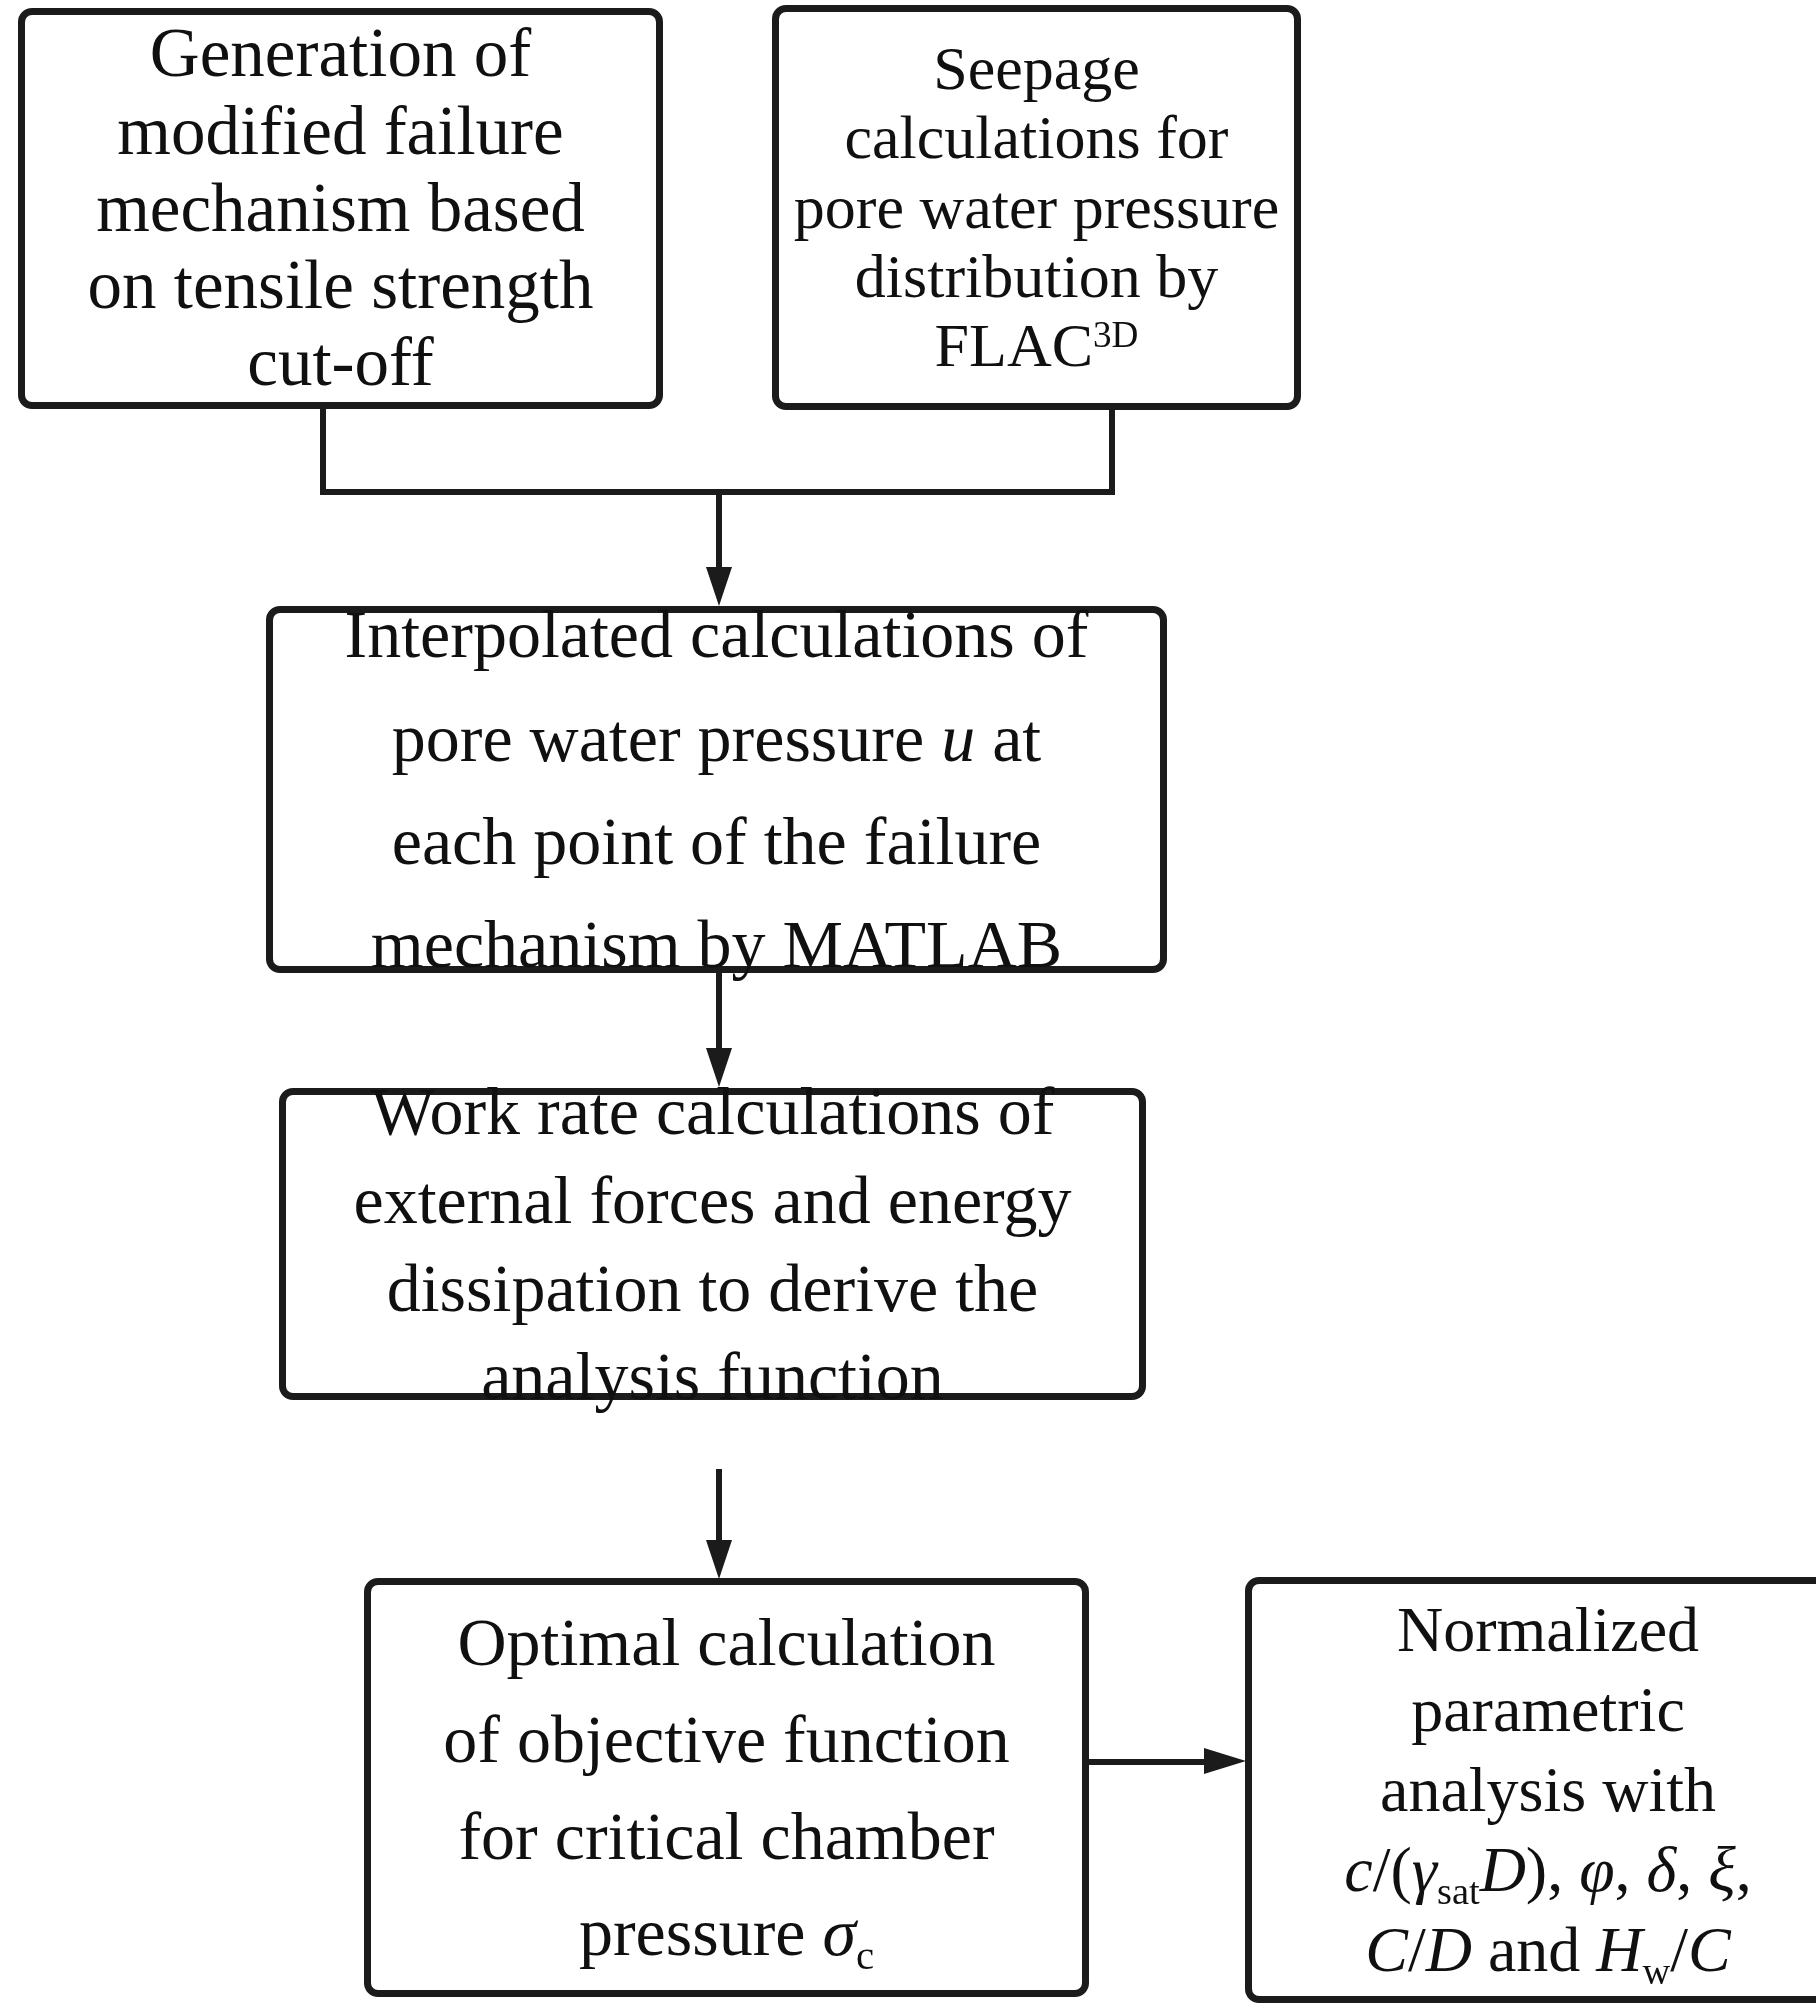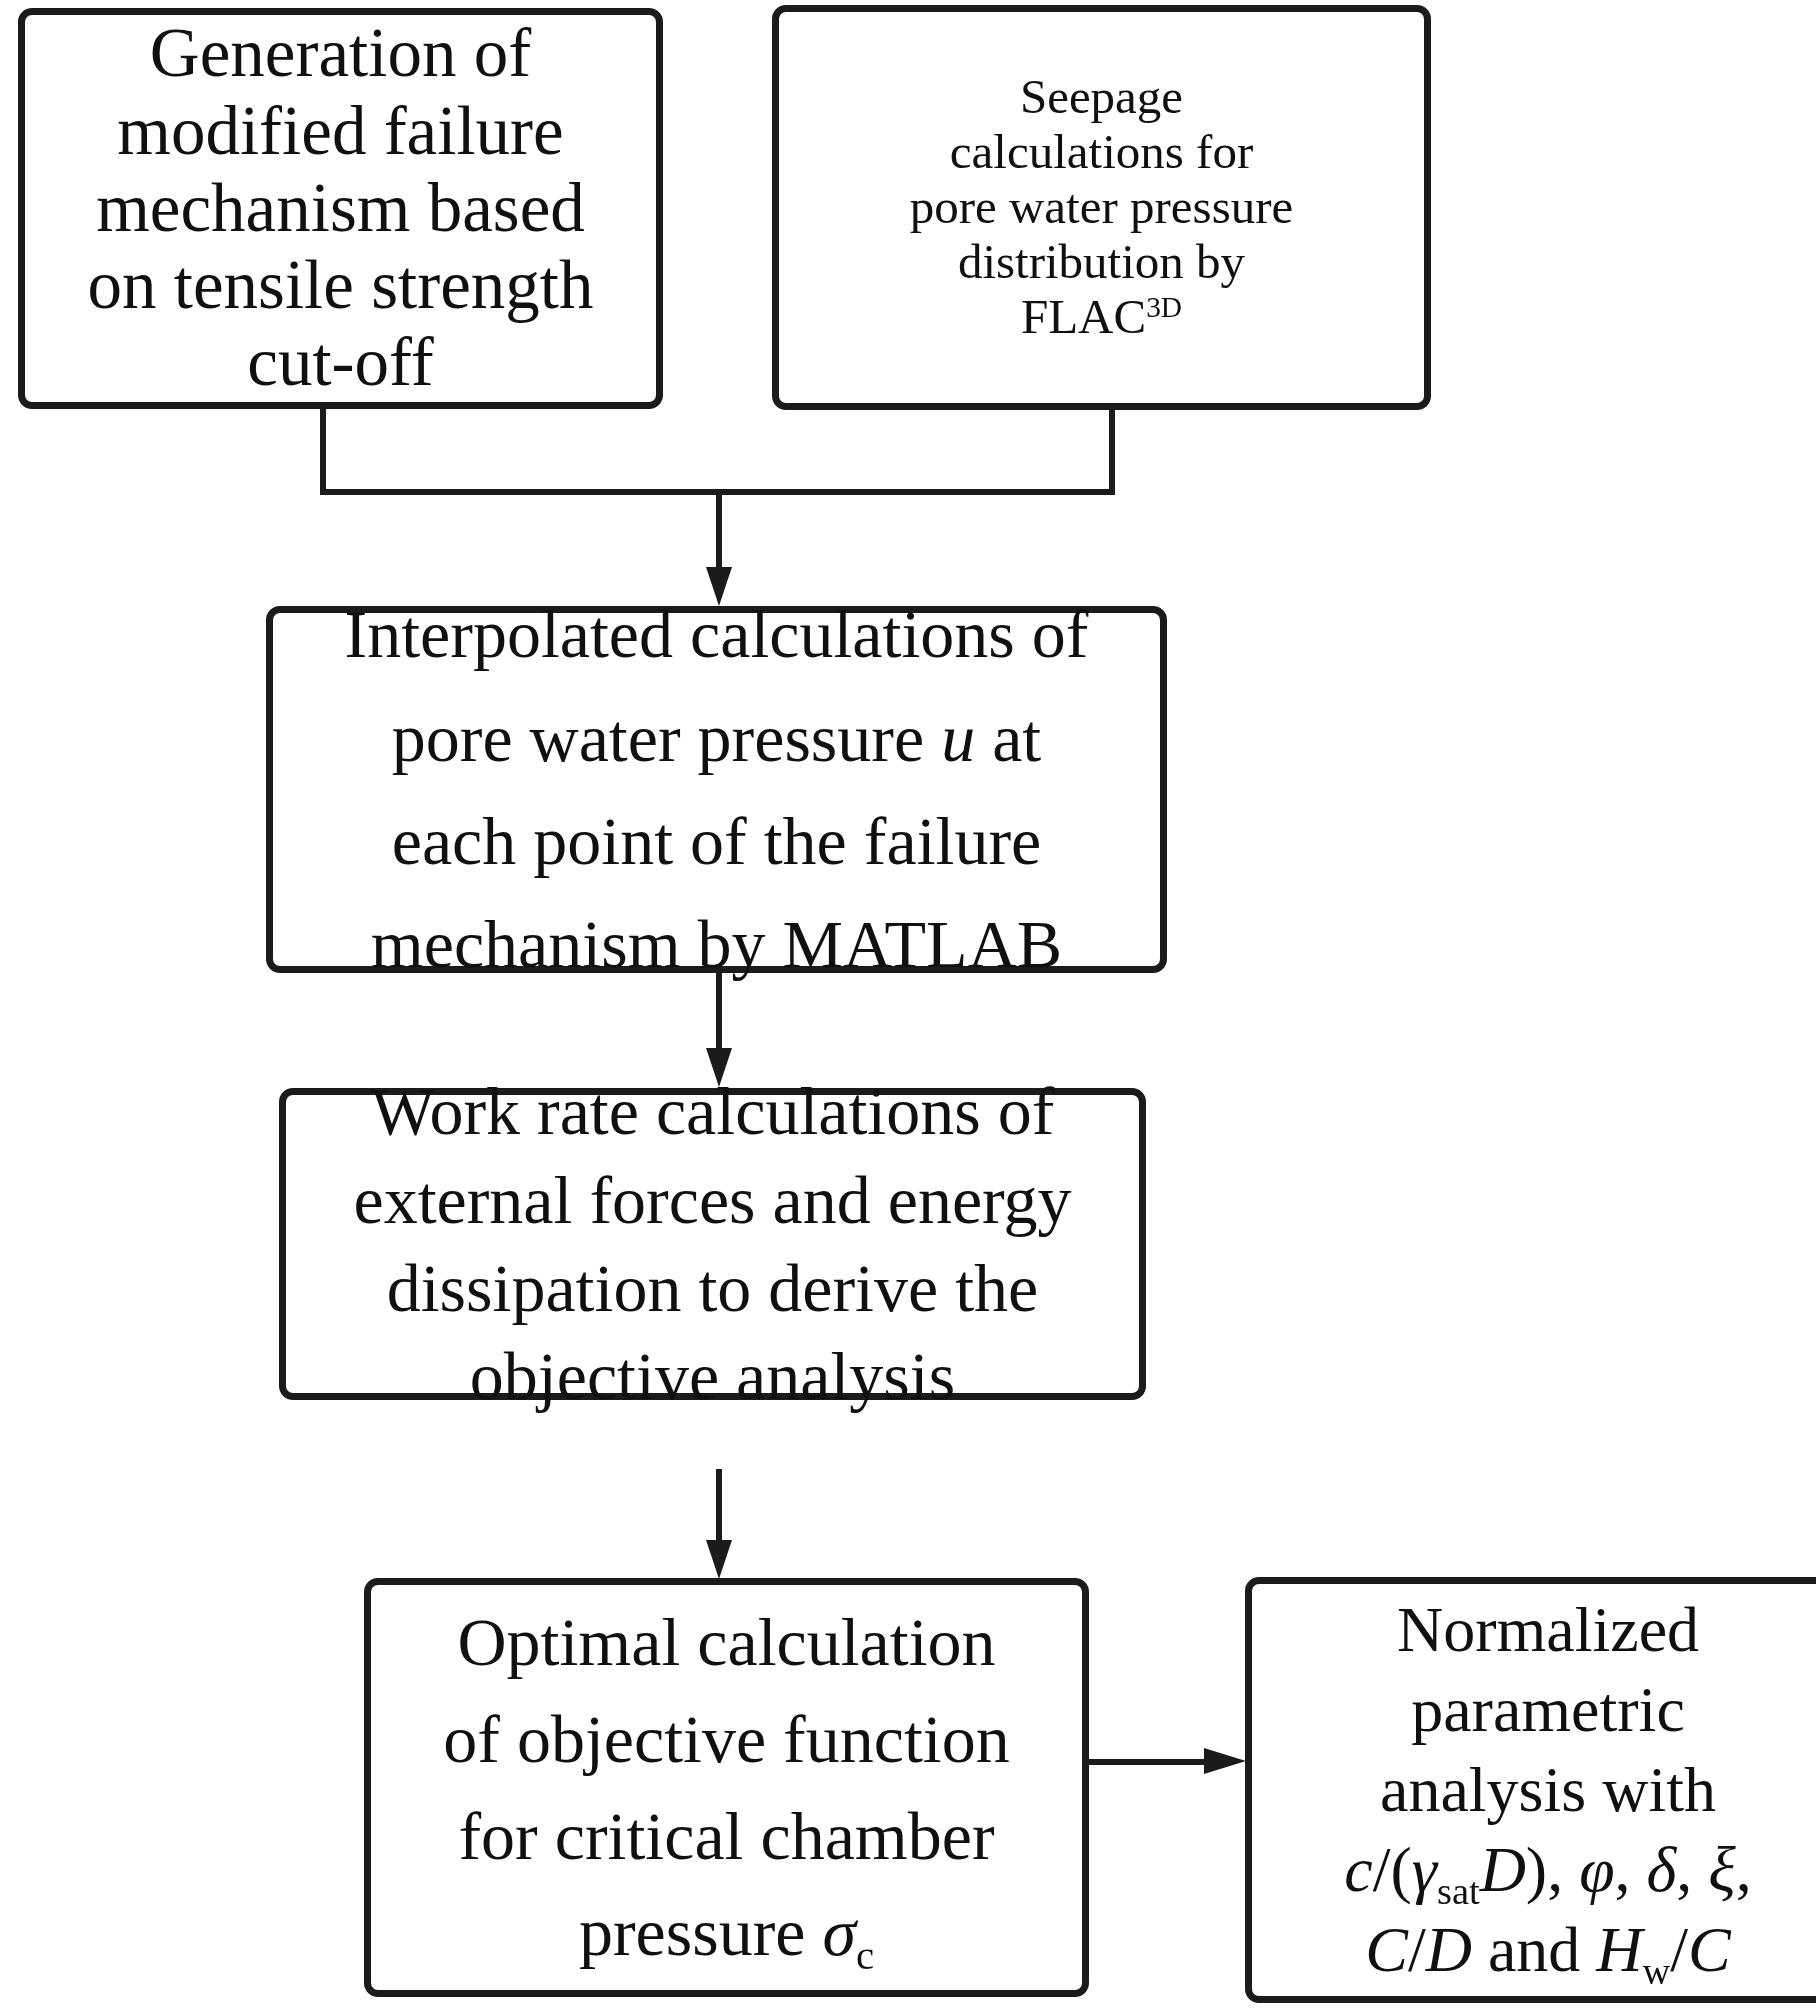--- a/index.html
+++ b/index.html
@@ -19,21 +19,21 @@
   .sub { font-size:0.60em; position:relative; top:0.33em; }
   .sup { font-size:0.60em; position:relative; top:-0.52em; }
   .seg { position:absolute; background:#1b1b1b; }
   .ah-down { position:absolute; width:0; height:0;
     border-left:13px solid transparent; border-right:13px solid transparent;
     border-top:39px solid #1b1b1b; }
   .ah-right { position:absolute; width:0; height:0;
     border-top:13.7px solid transparent; border-bottom:13.7px solid transparent;
     border-left:42px solid #1b1b1b; }
   #b1 { left:18px;   top:8px;   width:645px;  height:401px; font-size:69px; line-height:1.12; }
-  #b2 { left:772px;  top:4.8px;    width:659px;  height:405px; font-size:49px; line-height:1.12; }
+  #b2 { left:772px;  top:4.8px;    width:529px;  height:405px; font-size:62px; line-height:1.12; }
   #b3 { left:266px;  top:606px;  width:901px; height:367px; font-size:68px; line-height:1.30;gap:15px; }
   #b4 { left:279px;  top:1088px; width:867px; height:312px; font-size:68px; line-height:1.30; }
   #b5 { left:364px;  top:1578px; width:725px;  height:419px; font-size:68px; line-height:1.42; }
   #b6 { left:1245px; top:1577px; width:606px;  height:426px; font-size:64px; line-height:1.25; }
 </style>
 </head>
 <body>
 
 <div class="canvas">
 
@@ -57,21 +57,21 @@
     <span class="tl">Interpolated calculations of</span>
     <span class="tl"><span>pore water pressure </span><span class="it">u</span><span> at</span></span>
     <span class="tl">each point of the failure</span>
     <span class="tl">mechanism by MATLAB</span>
   </div>
 
   <div class="box" id="b4">
     <span class="tl">Work rate calculations of</span>
     <span class="tl">external forces and energy</span>
     <span class="tl">dissipation to derive the</span>
-    <span class="tl">objective analysis</span>
+    <span class="tl">analysis function</span>
   </div>
 
   <div class="box" id="b5">
     <span class="tl">Optimal calculation</span>
     <span class="tl">of objective function</span>
     <span class="tl">for critical chamber</span>
     <span class="tl"><span>pressure </span><span class="it">σ</span><span class="sub">c</span></span>
   </div>
 
   <div class="box" id="b6">

